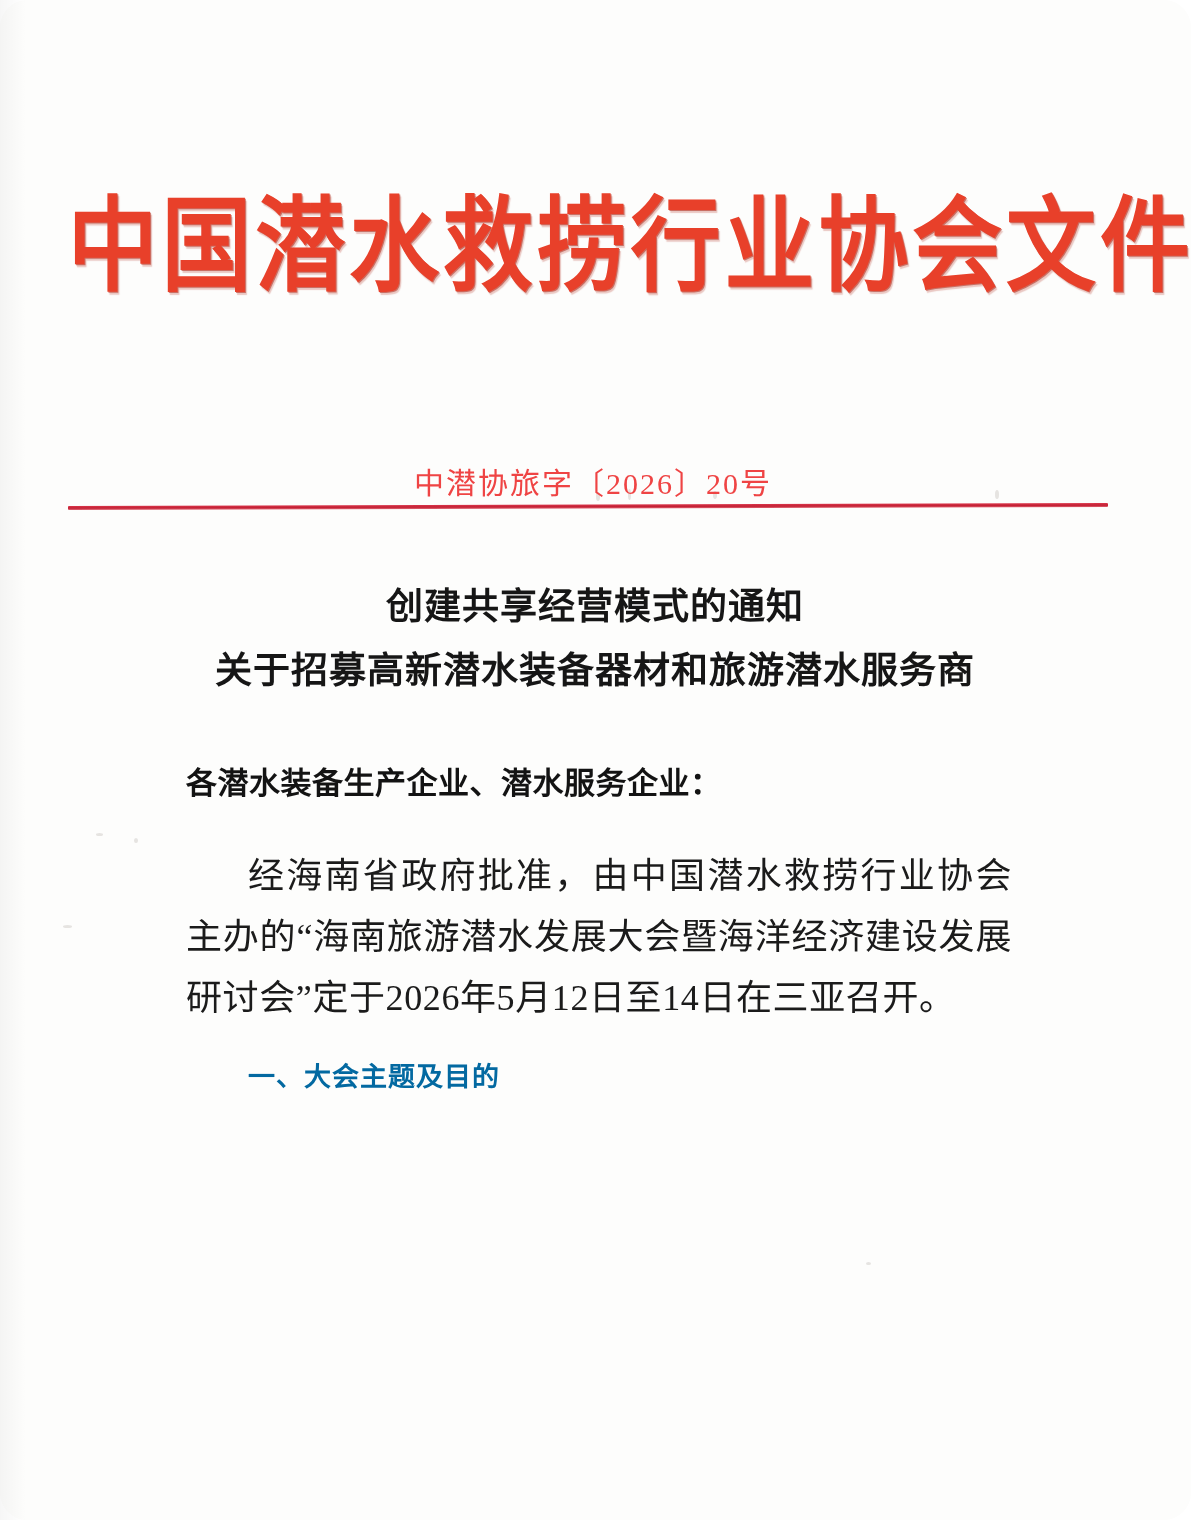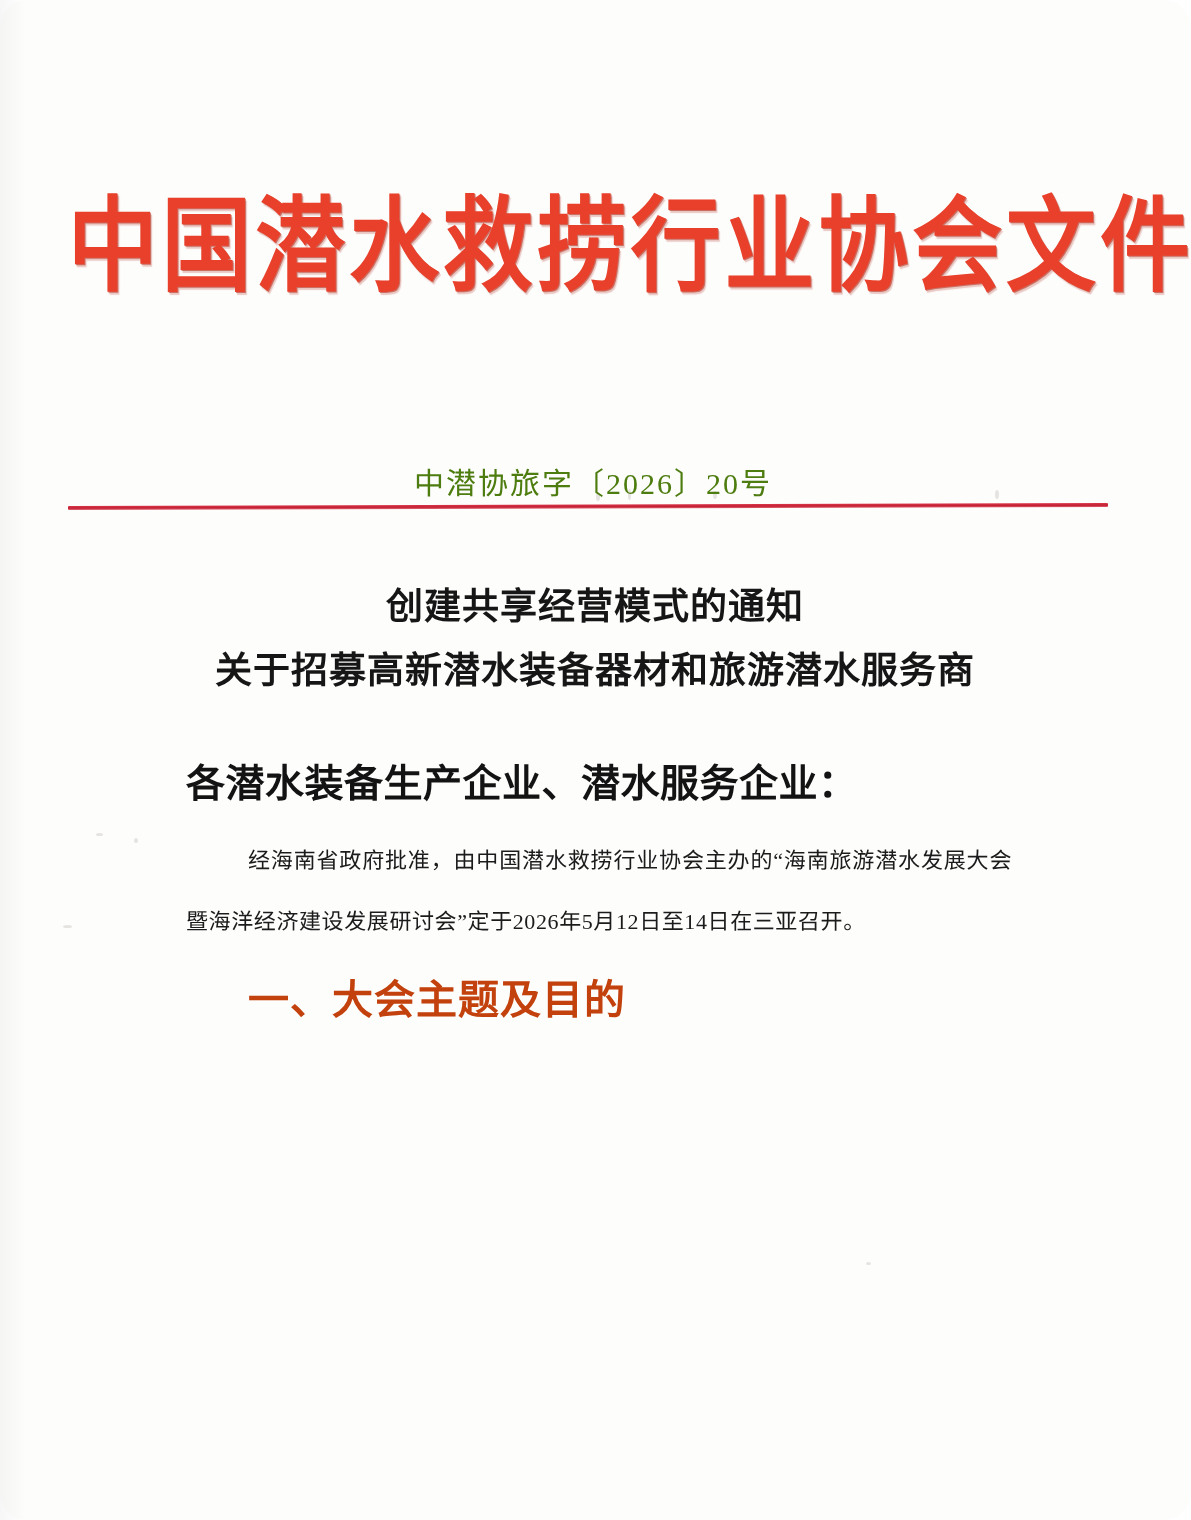--- a/index.html
+++ b/index.html
@@ -66,21 +66,21 @@
 
   
   .doc-number {
     position: absolute;
     top: 459px;
     left: 78px;
     width: 1030px;
     text-align: center;
     font-size: 30px;
     letter-spacing: 2px;
-    color: #4d7c0f;
+    color: #ef4444;
     font-family: "Liberation Serif", "DejaVu Serif", serif;
     white-space: nowrap;
   }
 
   
   .red-rule {
     position: absolute;
     left: 68px;
     top: 506px;
     width: 1040px;
@@ -113,46 +113,46 @@
   
   .body-block {
     position: absolute;
     top: 762px;
     left: 186px;
     width: 826px;
   }
   .salutation {
     font-family: "Liberation Serif", "DejaVu Serif", serif;
     font-weight: 700;
-    font-size: 39px;
+    font-size: 31px;
     line-height: 44px;
     letter-spacing: .5px;
     color: #131313;
-    margin-bottom: 24px;
+    margin-bottom: 40px;
   }
   .para {
     font-family: "Liberation Serif", "DejaVu Serif", serif;
-    font-size: 22px;
+    font-size: 36px;
     line-height: 61px;
     letter-spacing: .6px;
     color: #1b1b1b;
     text-align: justify;
     text-justify: inter-character;
     text-indent: 62px;
     margin: 0;
   }
   .para + .para { margin-top: 0; }
 
   .section-heading {
     font-family: "Liberation Sans", "DejaVu Sans", sans-serif;
     font-weight: 700;
-    font-size: 41px;
+    font-size: 27px;
     line-height: 60px;
     letter-spacing: 1px;
-    color: #c2410c;
+    color: #0369a1;
     text-indent: 62px;
     margin-top: 18px;
   }
 </style>
 </head>
 <body>
 
 <div class="page">
 
   <div class="edge-shade"></div>

